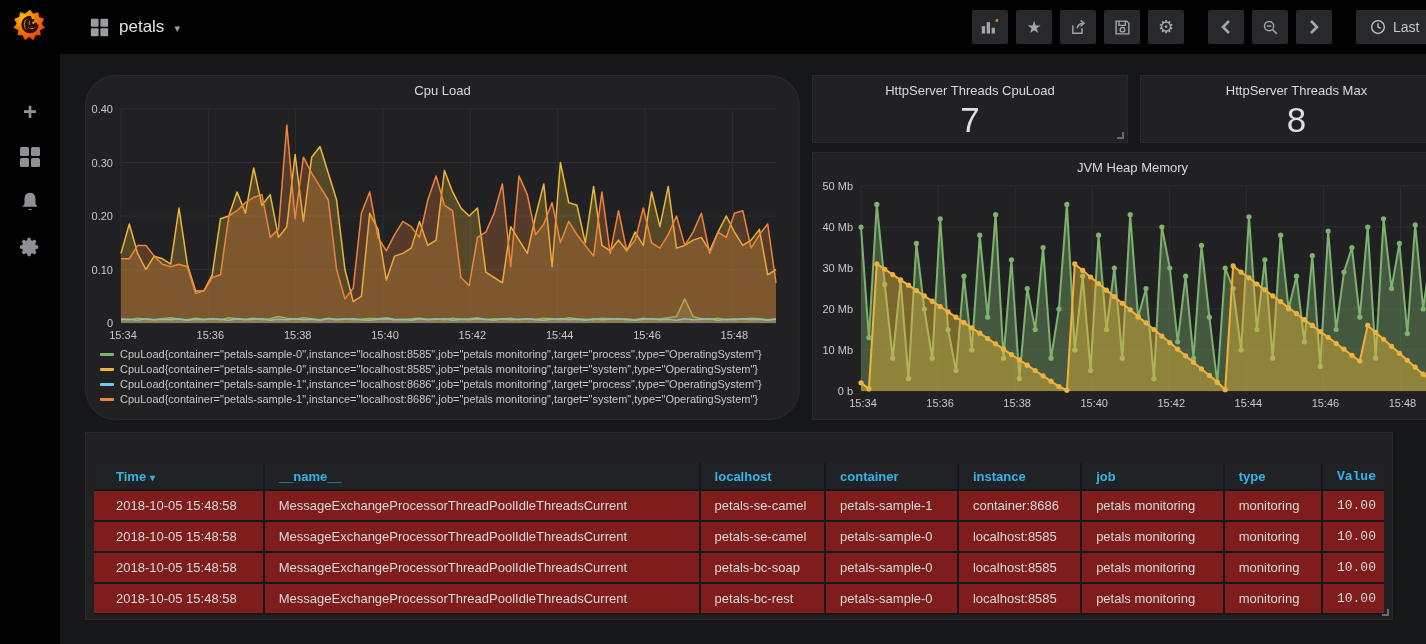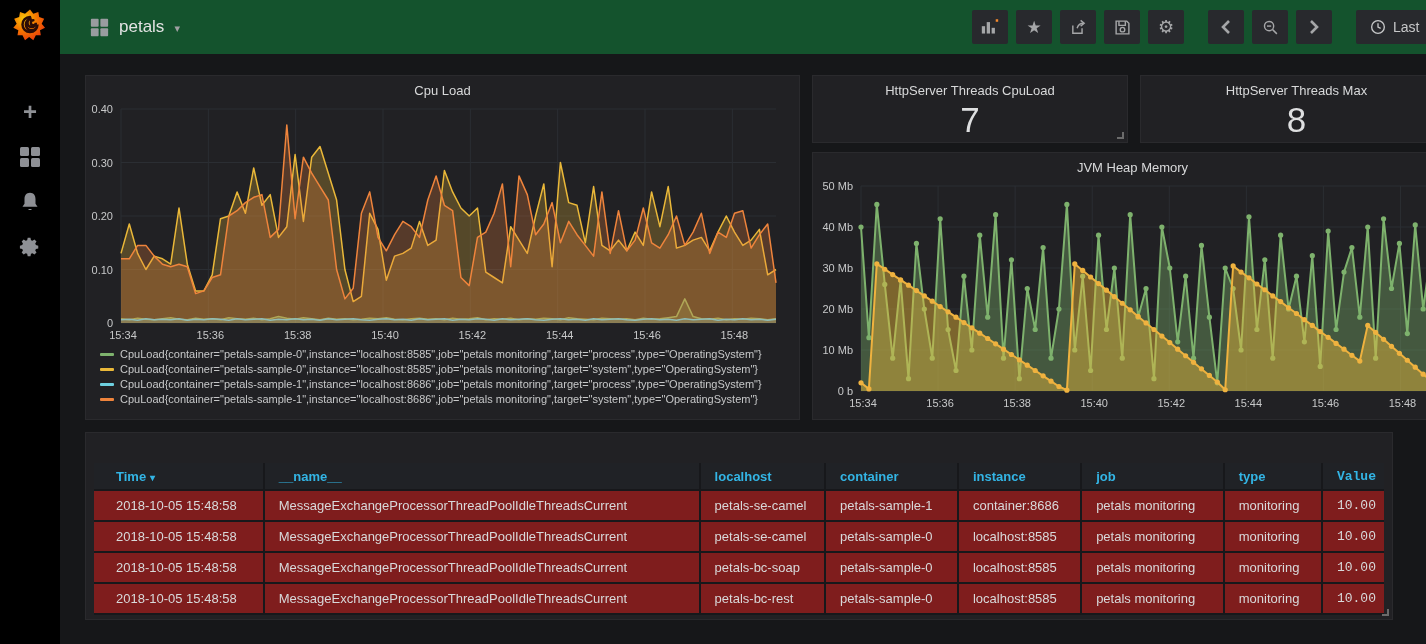--- a/index.html
+++ b/index.html
@@ -8,37 +8,37 @@
 
   
   .sidebar { position:absolute; left:0; top:0; width:60px; height:644px; background:#000; z-index:5; }
   .logo { position:absolute; left:10px; top:6px; width:40px; height:42px; cursor:pointer; }
   .side-icons { position:absolute; left:0; top:96px; width:60px; display:flex; flex-direction:column; align-items:center; gap:13px; }
   .side-btn { width:32px; height:32px; display:flex; align-items:center; justify-content:center; color:#8e9095; cursor:pointer; }
   .side-btn svg { fill:#8e9095; }
   .plus-glyph { font-size:24px; font-weight:bold; color:#8e9095; line-height:1; }
 
   
-  .topnav { position:absolute; left:60px; top:0; width:1366px; height:54px; background:#14532d; display:flex; align-items:center; }
+  .topnav { position:absolute; left:60px; top:0; width:1366px; height:54px; background:#000000; display:flex; align-items:center; }
   .dash-title-group { display:flex; align-items:center; gap:10px; margin-left:30px; cursor:pointer; }
   .dash-title { font-size:17px; color:#e3e3e3; font-weight:500; }
   .caret { color:#9fa0a2; font-size:11px; margin-top:2px; }
   .nav-actions { position:absolute; right:-60px; top:10px; display:flex; align-items:center; gap:8px; }
   .nav-btn { width:36px; height:34px; background:#28292d; border-radius:2px; display:flex; align-items:center; justify-content:center; color:#a5a6a8; cursor:pointer; font-size:16px; }
   .nav-btn svg { stroke:#a5a6a8; fill:none; stroke-width:2; }
   .nav-gap { width:8px; }
   .time-btn { height:34px; background:#28292d; border-radius:2px; display:flex; align-items:center; gap:7px; padding:0 14px; width:130px; color:#c7c8c9; font-size:14px; cursor:pointer; }
 
   
   .dash { position:absolute; left:60px; top:54px; width:1366px; height:590px; }
   .panel { position:absolute; background:#212124; border:1px solid rgba(255,255,255,0.045); }
   .panel-title { position:absolute; top:7px; left:0; right:0; text-align:center; font-size:13px; font-weight:500; color:#d8d9da; cursor:pointer; }
   .resize-corner { position:absolute; right:3px; bottom:3px; width:7px; height:7px; border-right:2px solid #6b6b6b; border-bottom:2px solid #6b6b6b; cursor:nwse-resize; }
 
-  #panel-cpu   { left:25px;  top:21px;  width:715px;  height:345px; }
+  #panel-cpu   { left:25px;  top:21px;  width:715px;  height:345px;border-radius:31px; }
   #panel-stat1 { left:752px; top:21px;  width:316px;  height:68px; }
   #panel-stat2 { left:1080px;top:21px;  width:313px;  height:68px; }
   #panel-jvm   { left:752px; top:98px;  width:641px;  height:268px; }
   #panel-table { left:25px;  top:378px; width:1308px; height:188px; }
 
   .stat-value { position:absolute; top:24px; left:0; right:0; text-align:center; font-size:35px; color:#dedfe0; }
 
   .chart-svg { position:absolute; left:0; top:0; }
   .legend { position:absolute; left:14px; top:272px; display:flex; flex-direction:column; gap:3px; }
   .legend-item { display:flex; align-items:center; gap:6px; font-size:11px; color:#c7c8c9; cursor:pointer; }

